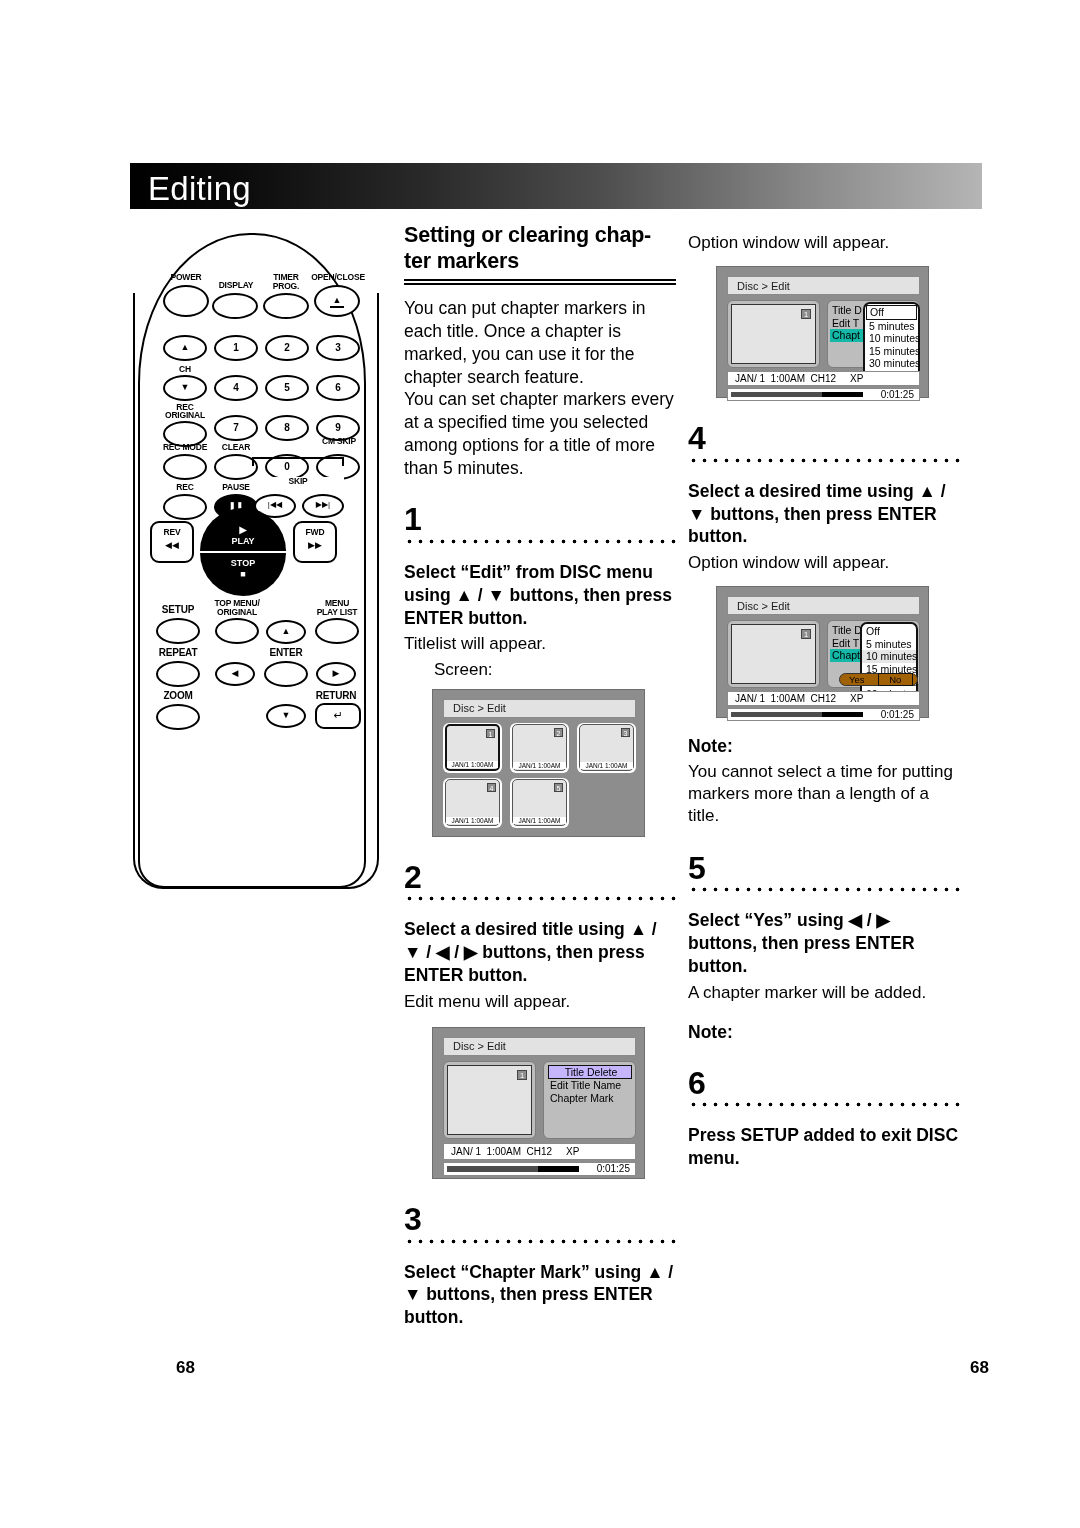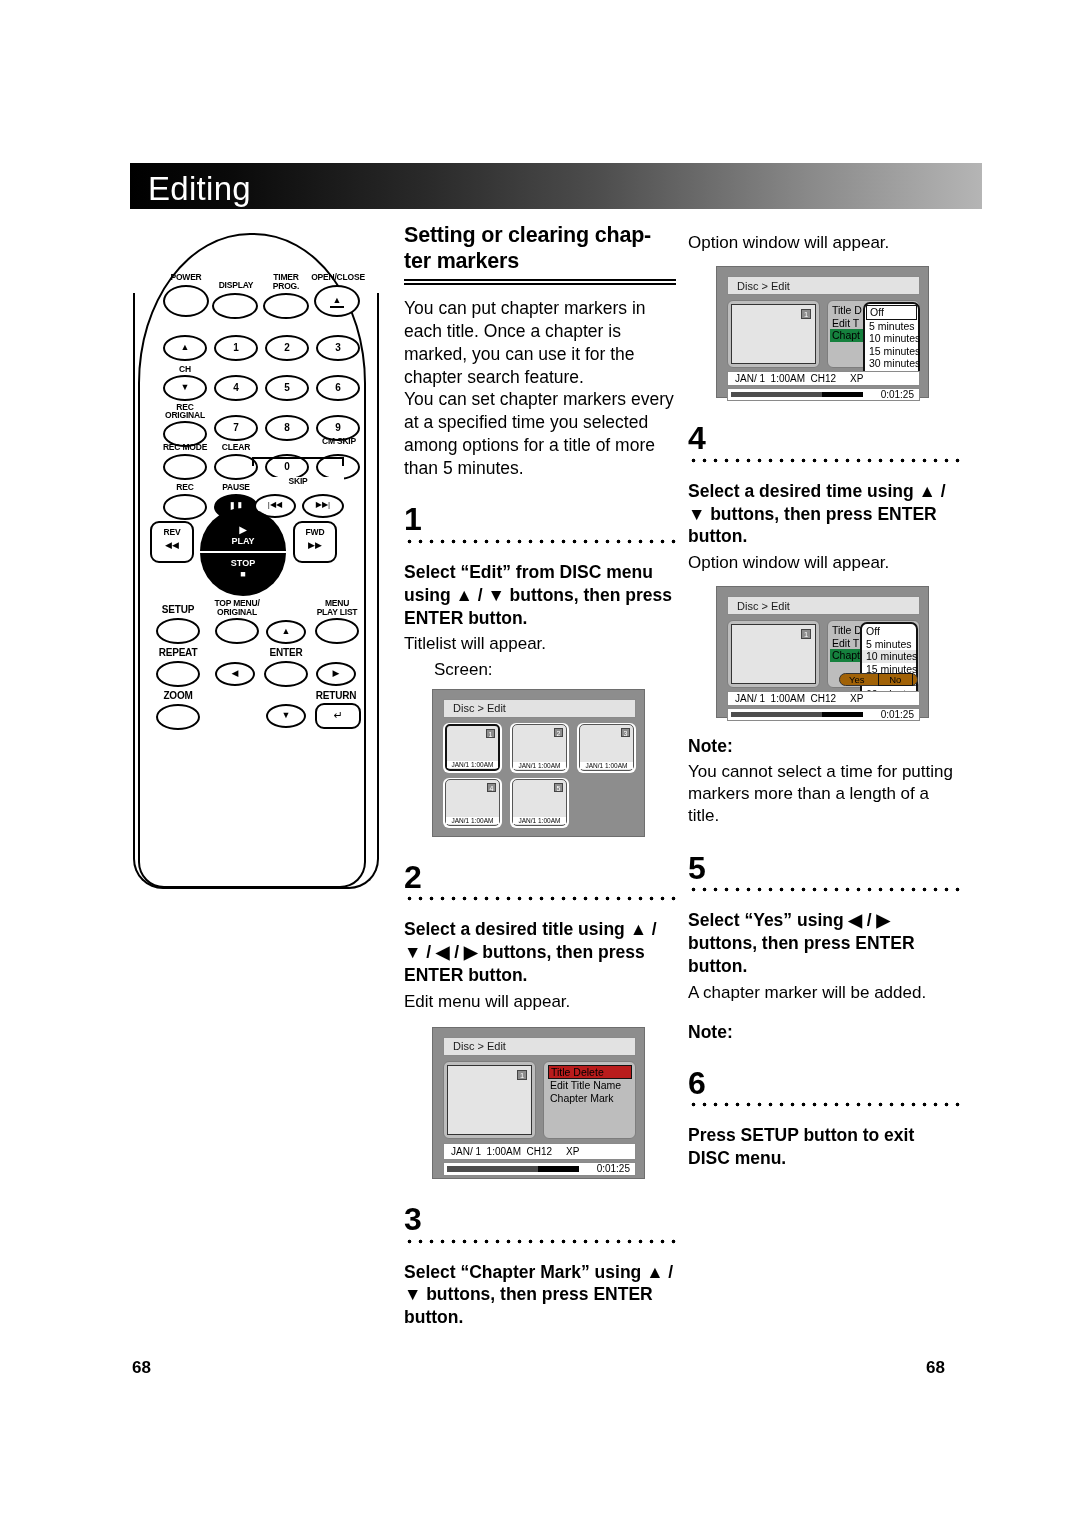--- a/index.html
+++ b/index.html
@@ -246,24 +246,25 @@
   }
   .menu-list {
     position: absolute;
     font-size: 10.5px;
     line-height: 12.5px;
     color: #000;
   }
   .menu-list div { white-space: nowrap; padding-left: 2px; }
   .menu-list div.boxed {
     border: 1.4px solid #111;
-    background: #b91c1c;
+    background: #c4b5fd;
     padding-left: 2px;
-  }
-  .menu-list div.hl { background: #15803d; }
+    text-align: center;
+  }
+  .menu-list div.hl { background: #14b8a6; }
   .infobar {
     position: absolute;
     background: #fff;
     border: 1px solid #8a8a8a;
     box-sizing: border-box;
     font-size: 10px;
     color: #000;
     display: flex;
     align-items: center;
     padding-left: 7px;
@@ -318,20 +319,21 @@
   }
   .yesno span { flex: 1; text-align: center; }
   .yesno span.boxed { border: 1.3px solid #111; margin: 1px 4px; }
 
   
   .pagenum {
     position: absolute;
     font-size: 17px;
     font-weight: bold;
     color: #000;
+    margin-left: 44px;
   }
   #pagenum-left  { left: 132px; top: 1358px; }
   #pagenum-right { left: 926px; top: 1358px; }
 </style>
 </head>
 <body>
 
 <div id="banner">
   <div id="banner-title">Editing</div>
 </div>
@@ -639,17 +641,17 @@
 
   <div class="step-num">5</div>
   <div class="dotted"></div>
   <p class="step-inst">Select “Yes” using ◀ / ▶ buttons, then press ENTER button.</p>
   <p class="lead">A chapter marker will be added.</p>
 
   <p class="note-head">Note:</p>
 
   <div class="step-num">6</div>
   <div class="dotted"></div>
-  <p class="step-inst">Press SETUP button to exit DISC menu.</p>
+  <p class="step-inst">Press SETUP added to exit DISC menu.</p>
 </div>
 
 <div class="pagenum" id="pagenum-left">68</div>
 <div class="pagenum" id="pagenum-right">68</div>
 
 </body></html>

